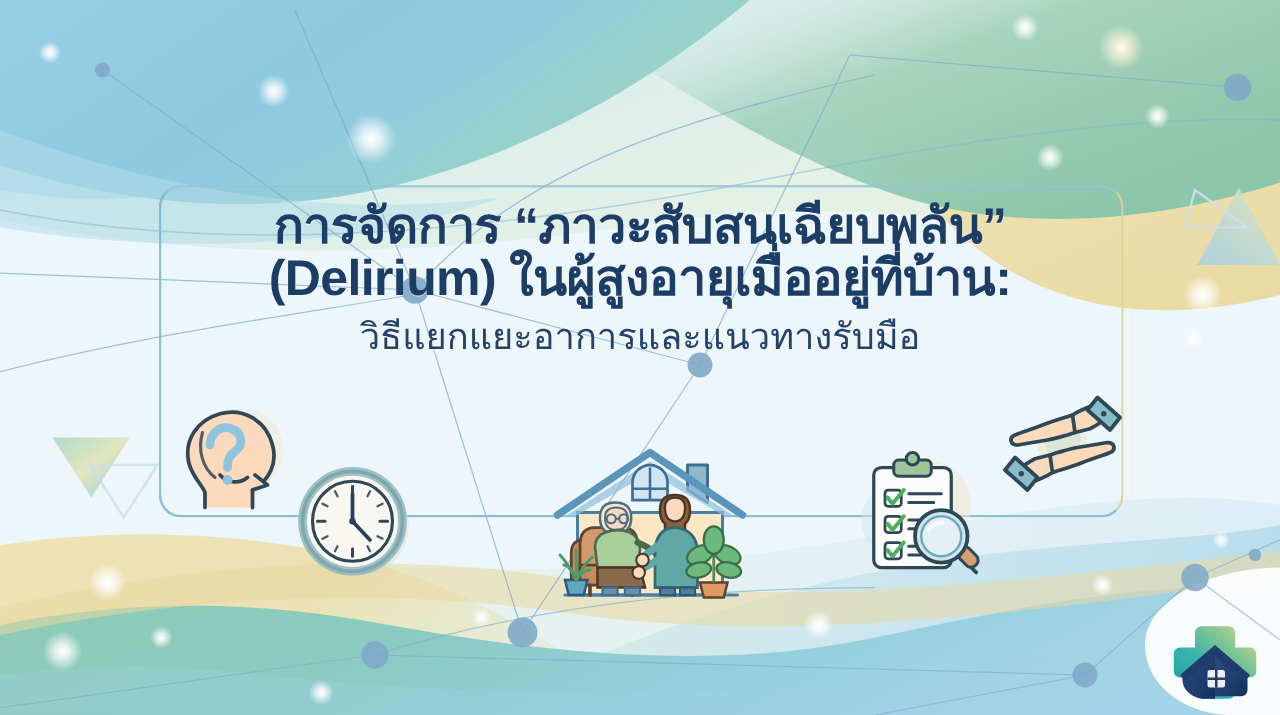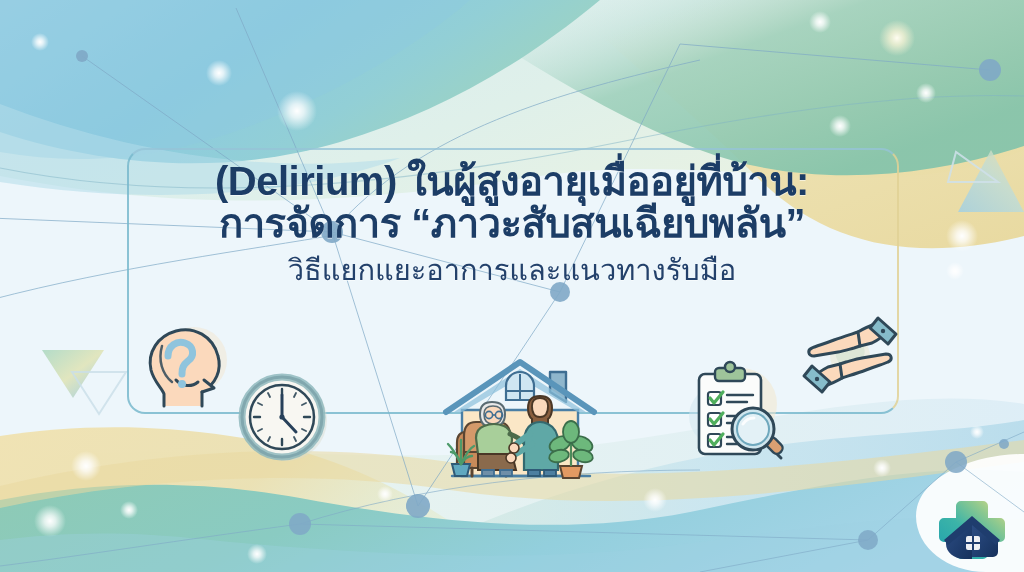--- a/index.html
+++ b/index.html
@@ -221,22 +221,22 @@
     </g>
     <g>
       <polygon points="958,212 1024,212 991,150" fill="url(#gTriR)" opacity=".8"></polygon>
       <polygon points="948,182 998,182 956,152" fill="none" stroke="#cfe1ea" stroke-width="2" opacity=".85"></polygon>
     </g>
   </svg>
 
   <div id="title-card"></div>
 
   <div id="headline">
+    <div class="tline" id="title-line-1">การจัดการ “ภาวะสับสนเฉียบพลัน”</div>
     <div class="tline" id="title-line-2">(Delirium) ในผู้สูงอายุเมื่ออยู่ที่บ้าน:</div>
-    <div class="tline" id="title-line-1">การจัดการ “ภาวะสับสนเฉียบพลัน”</div>
     <div id="subtitle">วิธีแยกแยะอาการและแนวทางรับมือ</div>
   </div>
 
   <svg class="icon-abs" id="icon-brain-question" viewBox="0 0 96 92">
     <circle cx="56" cy="42" r="33" fill="#f3e6cf" opacity=".5"></circle>
     <path d="M64,88 L64,74 C78,66 84,52 80,38 C75,18 56,8 38,13
              C20,18 9,34 13,52 C16,64 24,70 26,76 L26,88" fill="#fbd9bc" stroke="#2f4858" stroke-width="3" stroke-linecap="round" stroke-linejoin="round"></path>
     <path d="M64,74 L76,70 L66,62" fill="#fbd9bc" stroke="#2f4858" stroke-width="3" stroke-linejoin="round" stroke-linecap="round"></path>
     <path d="M38,62 C44,69 54,69 60,64" fill="none" stroke="#2f4858" stroke-width="3" stroke-linecap="round"></path>
     <path d="M30,38 C30,28 39,22 47,25 C56,28 57,38 50,43 C45,47 44,50 44,56" fill="none" stroke="#8fc4dd" stroke-width="7" stroke-linecap="round"></path>

